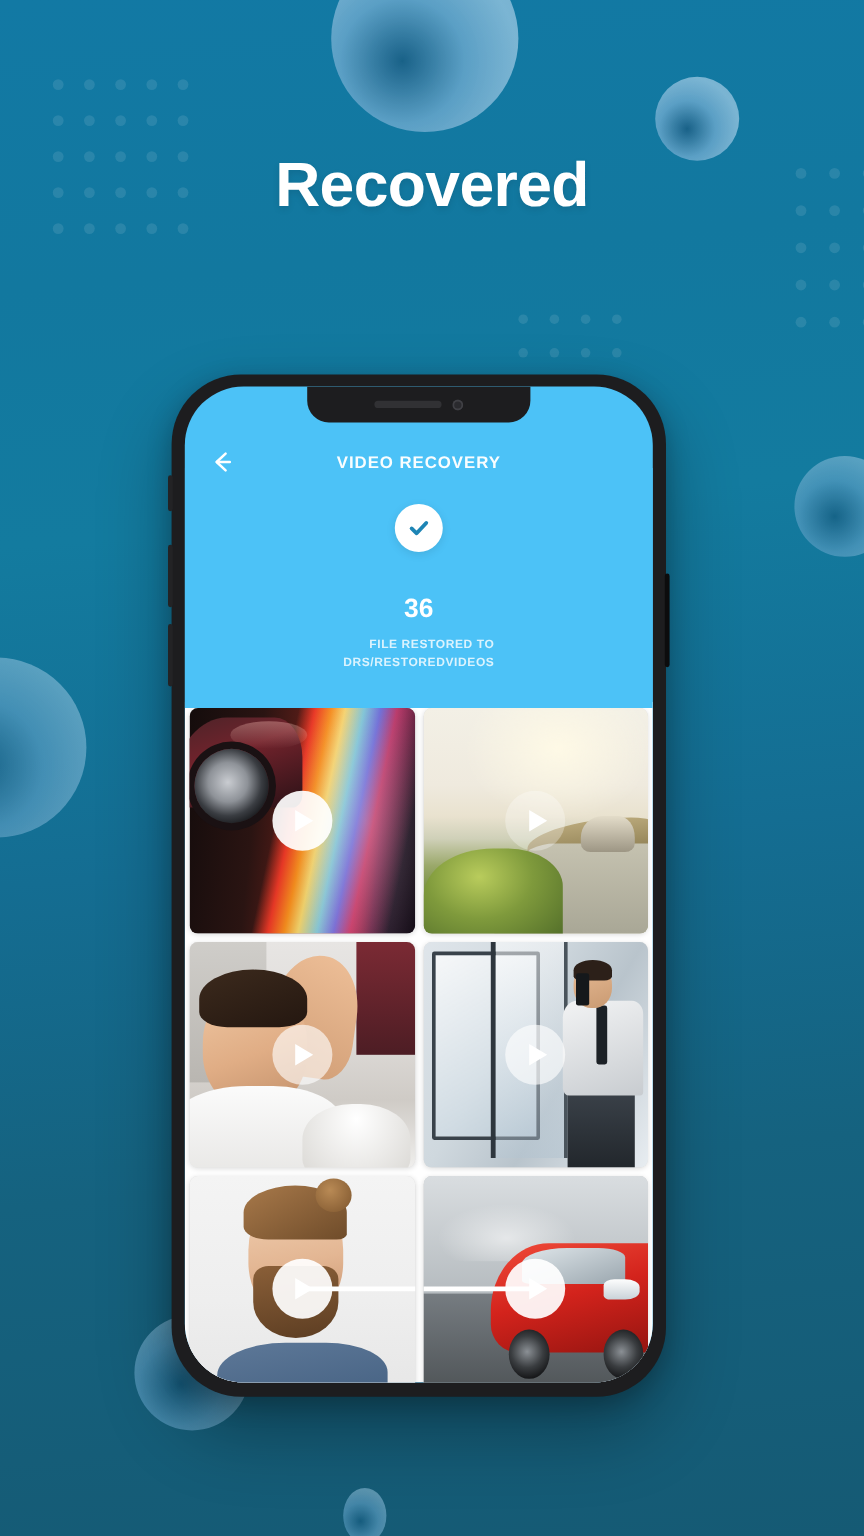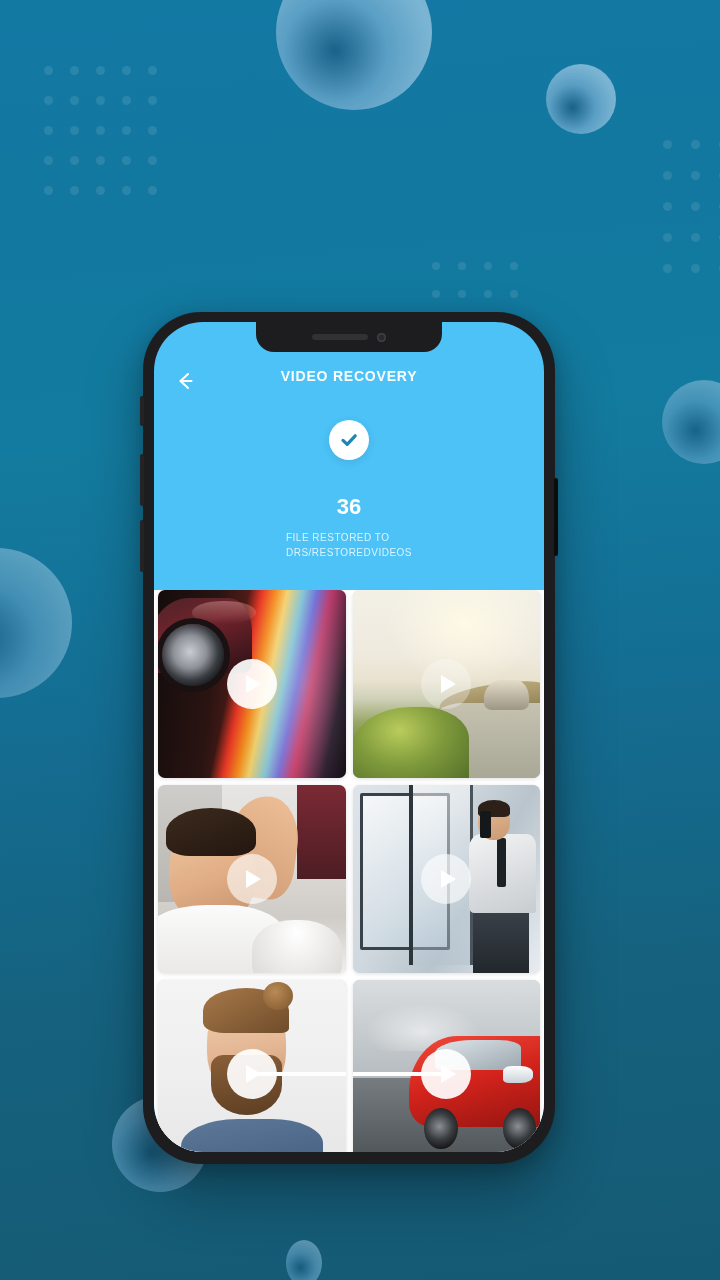--- a/index.html
+++ b/index.html
@@ -97,21 +97,21 @@
   .bars i:nth-child(3){height:8.5px;} .bars i:nth-child(4){height:11px;}
   .batt { width:20px; height:10px; border:1.5px solid #fff; border-radius:2.5px;
           position:relative; padding:1px; }
   .batt::after { content:""; position:absolute; right:-3px; top:3px;
           width:1.5px; height:4px; background:#fff; border-radius:0 1px 1px 0; }
   .batt i { display:block; height:100%; background:#fff; border-radius:1px; }
 
   
   #appbar {
     position:absolute; top:46px; left:0; right:0; height:34px; z-index:5;
-    display:flex; align-items:flex-start; padding:0 18px;
+    display:flex; align-items:center; padding:0 18px;
   }
   #back-arrow { width:26px; height:26px; flex:0 0 auto; }
   #appbar-title {
     flex:1; text-align:center; color:#fff; font-size:14px;
     font-weight:bold; letter-spacing:.8px; padding-right:26px;
     opacity:.97;
   }
 
   
   #hero {
@@ -119,22 +119,22 @@
     background:#4cc2f7; display:flex; flex-direction:column;
     align-items:center; justify-content:center; z-index:3;
   }
   #check-circle {
     width:40px; height:40px; border-radius:50%; background:#fff;
     display:flex; align-items:center; justify-content:center;
     box-shadow:0 2px 8px rgba(0,0,0,.10); margin-bottom:36px;
   }
   #hero-count { color:#fff; font-size:22px; font-weight:bold; line-height:1; margin-bottom:12px; }
   #hero-sub {
-    color:rgba(255,255,255,.80); font-size:10px; font-weight:normal;
-    letter-spacing:.5px; text-align:left; line-height:1.5;
+    color:rgba(255,255,255,.80); font-size:10px; font-weight:bold;
+    letter-spacing:.5px; text-align:right; line-height:1.5;
   }
 
   
   #grid {
     position:absolute; top:263px; left:0; right:0; bottom:0;
     background:#fff; padding:5px 4px 0 4px;
     display:grid; grid-template-columns:1fr 1fr;
     gap:7px; align-content:start; z-index:2;
   }
   .cell {
@@ -412,20 +412,21 @@
       <i style="width:8px;height:8px"></i>
       <i style="width:8px;height:8px"></i>
     <i style="width:8px;height:8px"></i>
       <i style="width:8px;height:8px"></i>
       <i style="width:8px;height:8px"></i>
       <i style="width:8px;height:8px"></i>
   </div>
 </div>
 
 <div id="headline">
+  <span class="l">Recovered</span>
 </div>
 
 <div id="phone">
   <div class="sbtn l1"></div>
   <div class="sbtn l2"></div>
   <div class="sbtn l3"></div>
   <div class="sbtn r1"></div>
 
   <div id="screen">
 

